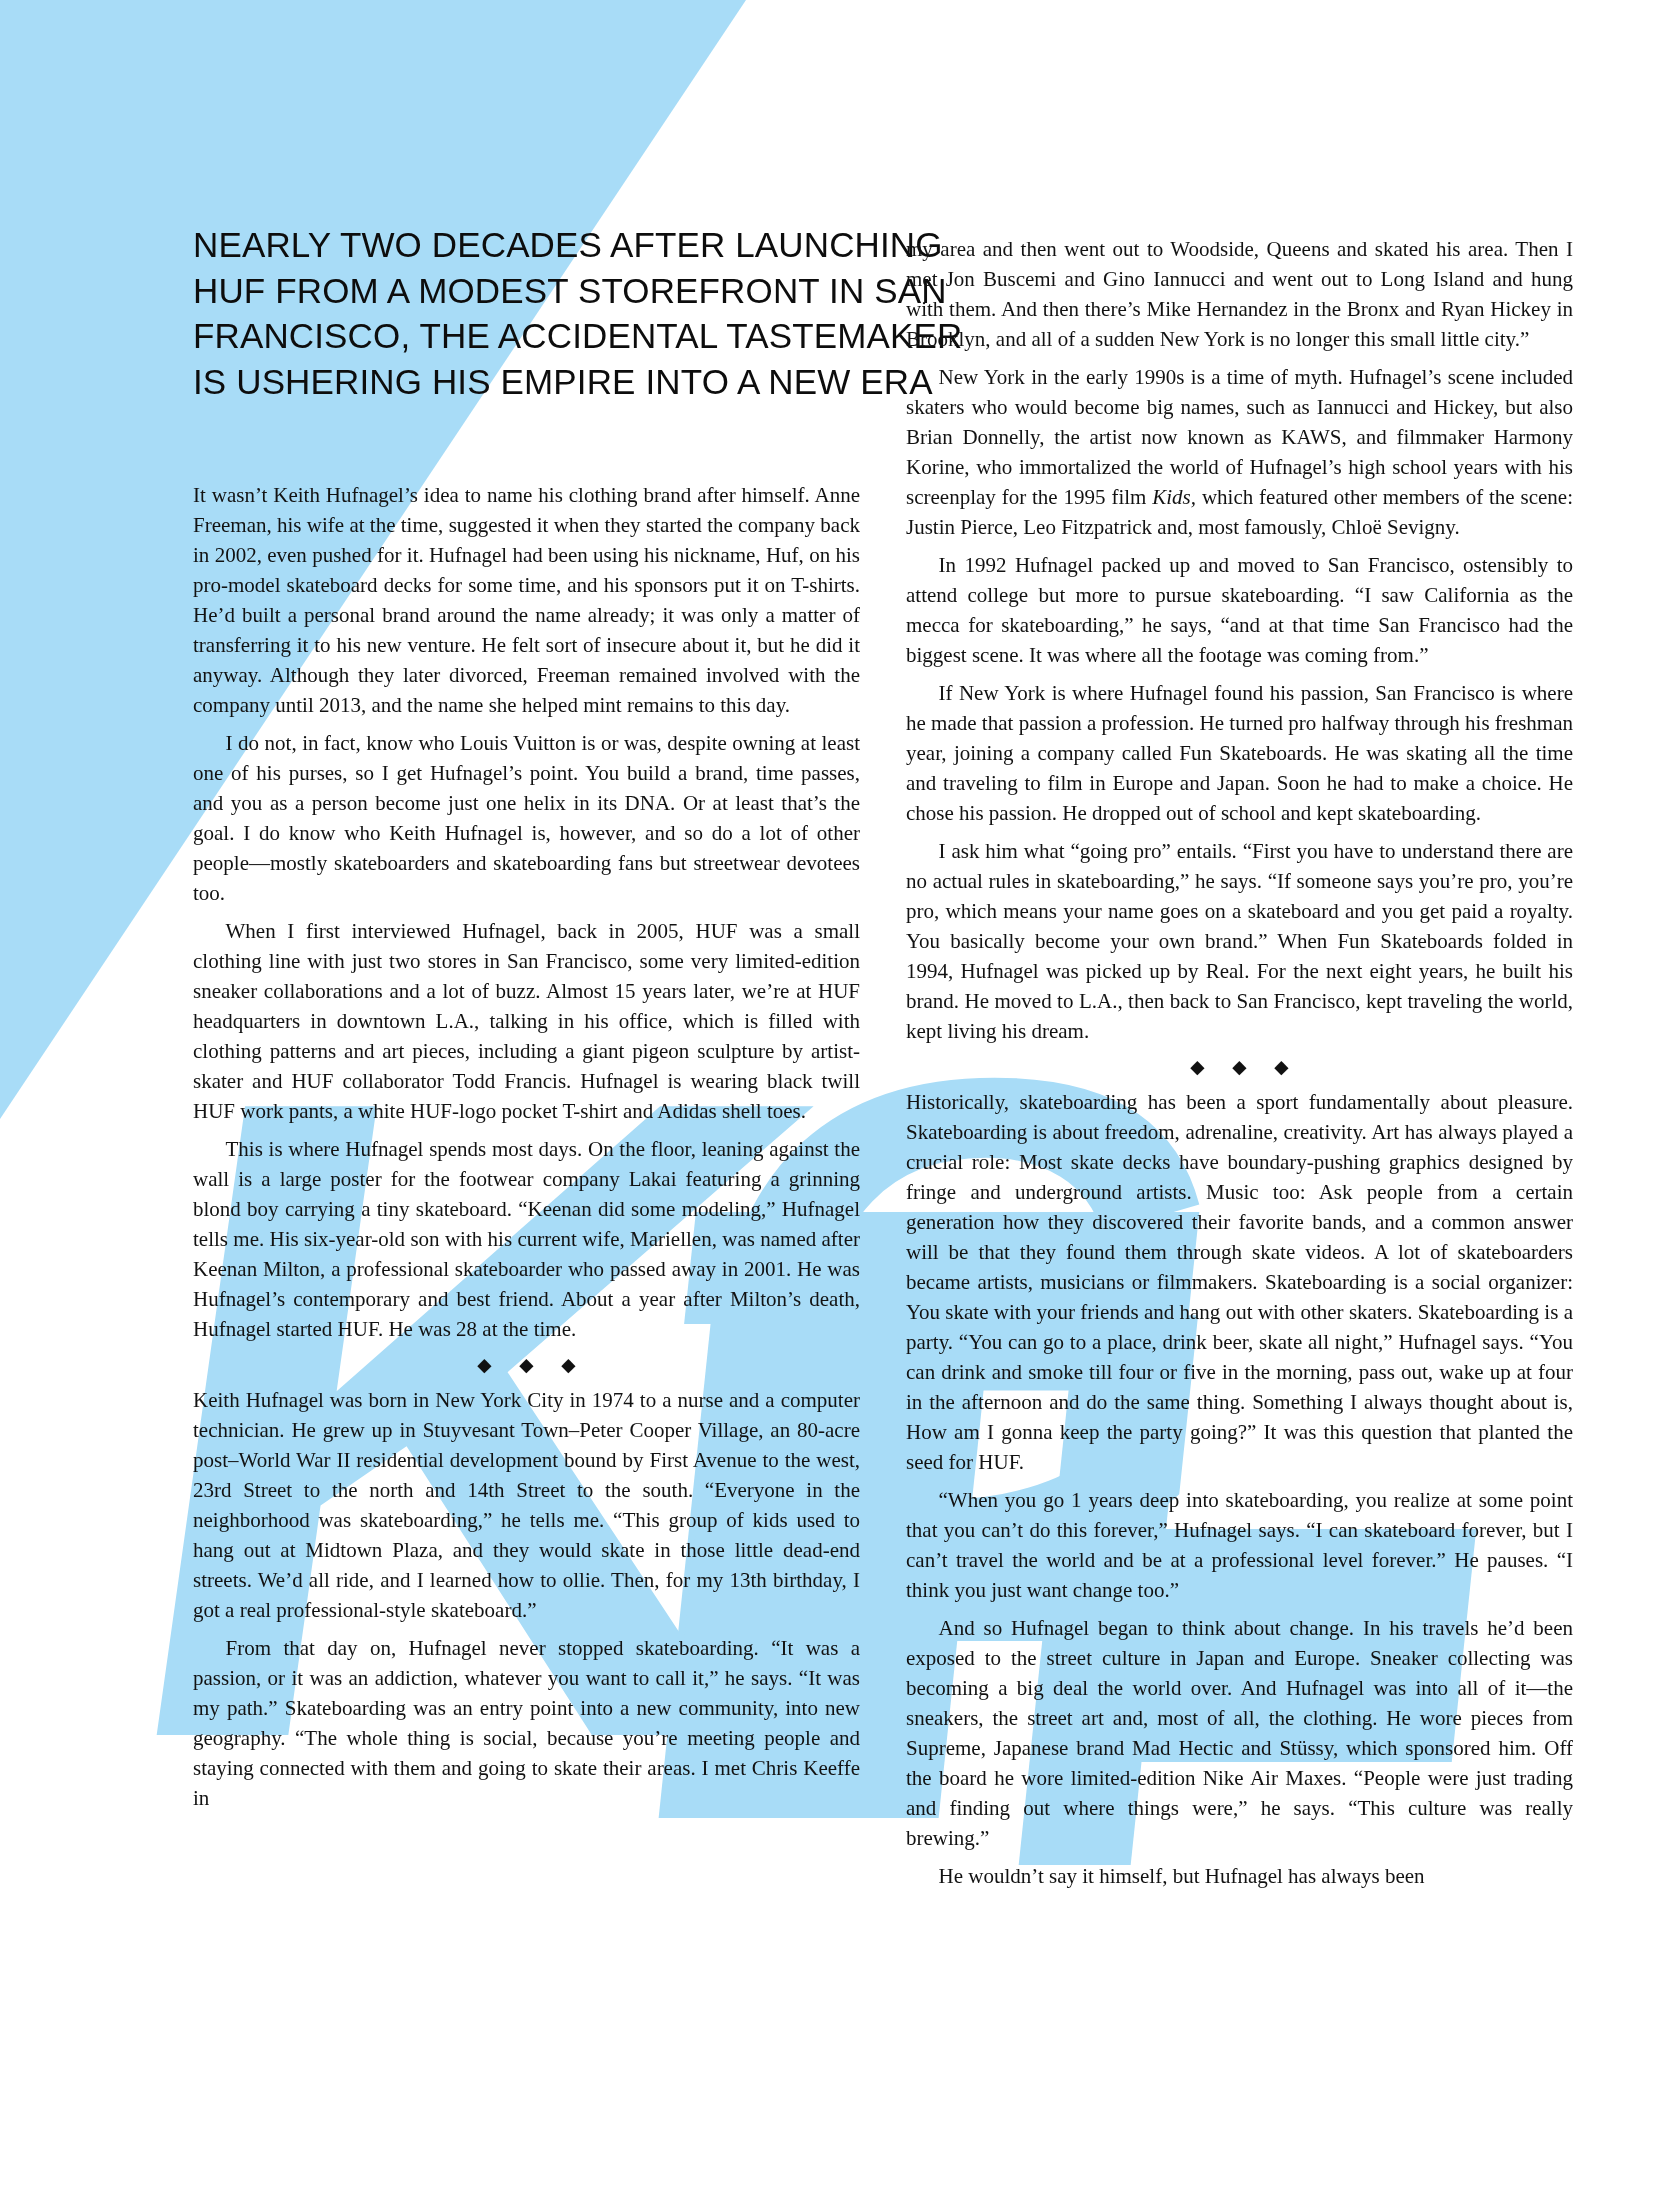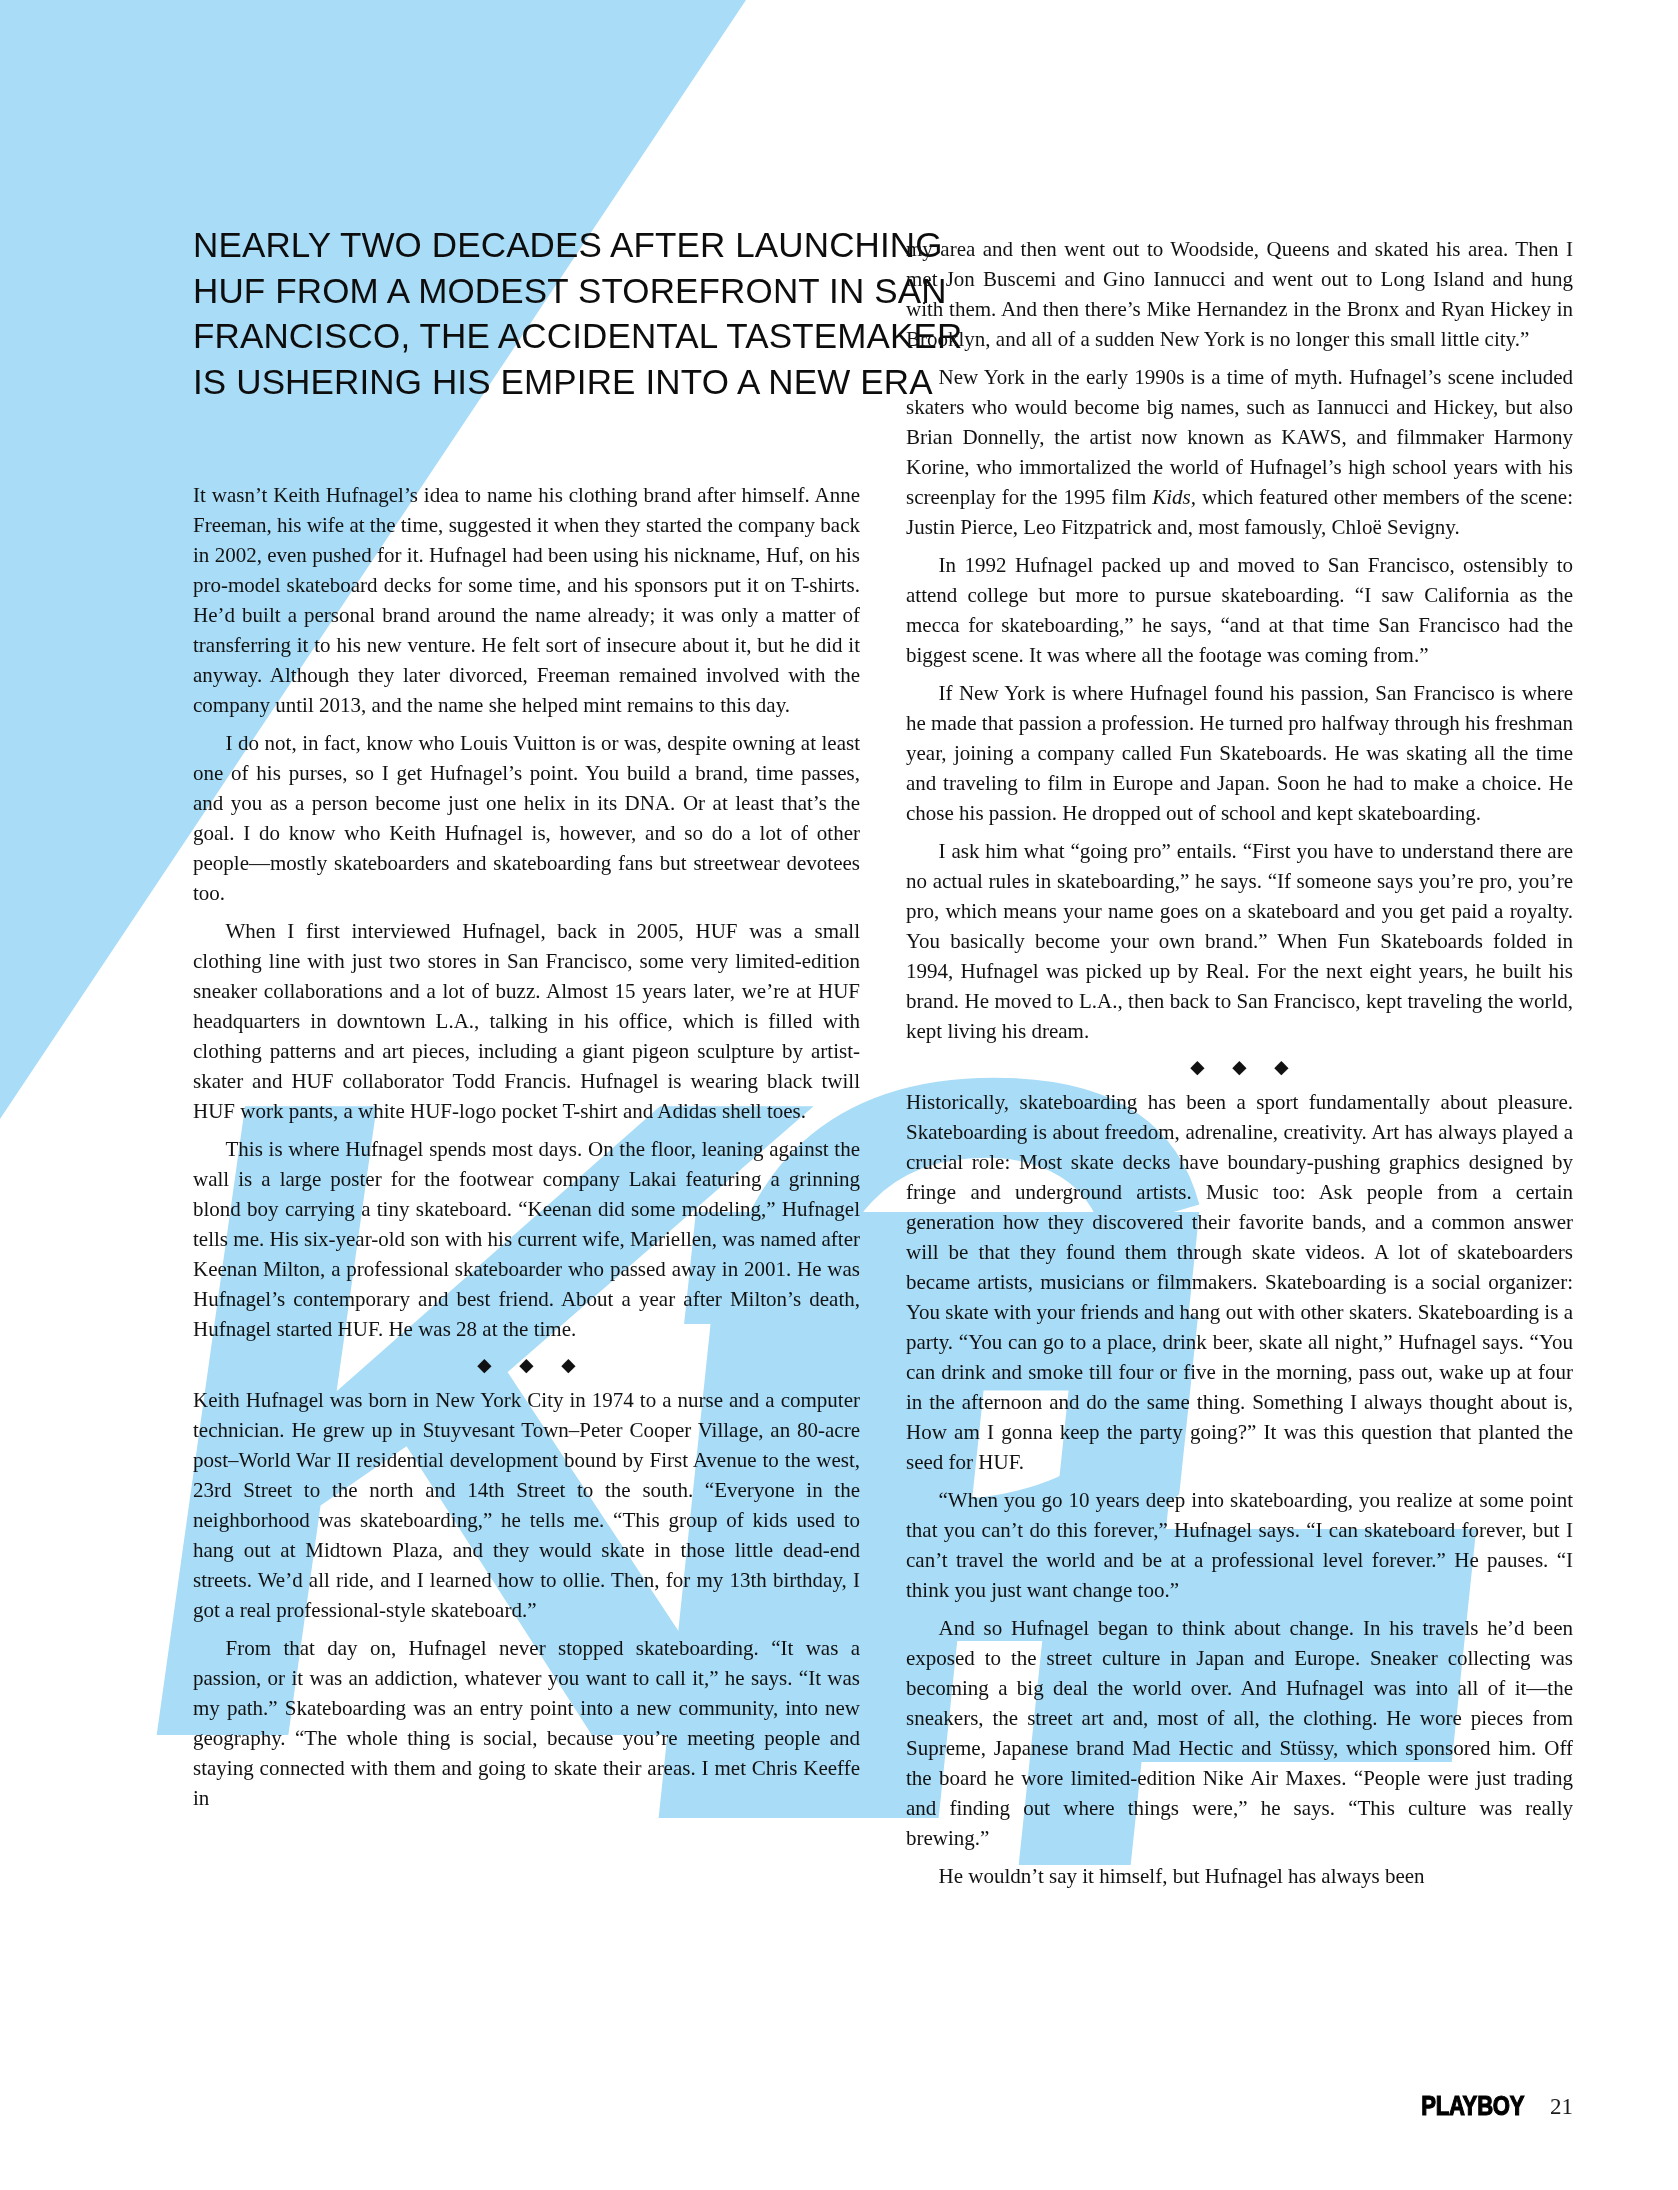--- a/index.html
+++ b/index.html
@@ -192,27 +192,23 @@
 
     <div class="col col-right">
       <div class="body-col" id="col-right-body">
           <p class="noindent">my area and then went out to Woodside, Queens and skated his area. Then I met Jon Buscemi and Gino Iannucci and went out to Long Island and hung with them. And then there’s Mike Hernandez in the Bronx and Ryan Hickey in Brooklyn, and all of a sudden New York is no longer this small little city.”</p>
           <p class="indent">New York in the early 1990s is a time of myth. Hufnagel’s scene included skaters who would become big names, such as Iannucci and Hickey, but also Brian Donnelly, the artist now known as KAWS, and filmmaker Harmony Korine, who immortalized the world of Hufnagel’s high school years with his screenplay for the 1995 film <em class="title">Kids,</em> which featured other members of the scene: Justin Pierce, Leo Fitzpatrick and, most famously, Chloë Sevigny.</p>
           <p class="indent">In 1992 Hufnagel packed up and moved to San Francisco, ostensibly to attend college but more to pursue skateboarding. “I saw California as the mecca for skateboarding,” he says, “and at that time San Francisco had the biggest scene. It was where all the footage was coming from.”</p>
           <p class="indent">If New York is where Hufnagel found his passion, San Francisco is where he made that passion a profession. He turned pro halfway through his freshman year, joining a company called Fun Skateboards. He was skating all the time and traveling to film in Europe and Japan. Soon he had to make a choice. He chose his passion. He dropped out of school and kept skateboarding.</p>
           <p class="indent">I ask him what “going pro” entails. “First you have to understand there are no actual rules in skateboarding,” he says. “If someone says you’re pro, you’re pro, which means your name goes on a skateboard and you get paid a royalty. You basically become your own brand.” When Fun Skateboards folded in 1994, Hufnagel was picked up by Real. For the next eight years, he built his brand. He moved to L.A., then back to San Francisco, kept traveling the world, kept living his dream.</p>
           <p class="sep"><span>◆ ◆ ◆</span></p>
           <p class="noindent">Historically, skateboarding has been a sport fundamentally about pleasure. Skateboarding is about freedom, adrenaline, creativity. Art has always played a crucial role: Most skate decks have boundary-pushing graphics designed by fringe and underground artists. Music too: Ask people from a certain generation how they discovered their favorite bands, and a common answer will be that they found them through skate videos. A lot of skateboarders became artists, musicians or filmmakers. Skateboarding is a social organizer: You skate with your friends and hang out with other skaters. Skateboarding is a party. “You can go to a place, drink beer, skate all night,” Hufnagel says. “You can drink and smoke till four or five in the morning, pass out, wake up at four in the afternoon and do the same thing. Something I always thought about is, How am I gonna keep the party going?” It was this question that planted the seed for HUF.</p>
-          <p class="indent">“When you go 10 years deep into skateboarding, you realize at some point that you can’t do this forever,” Hufnagel says. “I can skateboard forever, but I can’t travel the world and be at a professional level forever.” He pauses. “I think you just want change too.”</p>
+          <p class="indent">“When you go 1 years deep into skateboarding, you realize at some point that you can’t do this forever,” Hufnagel says. “I can skateboard forever, but I can’t travel the world and be at a professional level forever.” He pauses. “I think you just want change too.”</p>
           <p class="indent">And so Hufnagel began to think about change. In his travels he’d been exposed to the street culture in Japan and Europe. Sneaker collecting was becoming a big deal the world over. And Hufnagel was into all of it—the sneakers, the street art and, most of all, the clothing. He wore pieces from Supreme, Japanese brand Mad Hectic and Stüssy, which sponsored him. Off the board he wore limited-edition Nike Air Maxes. “People were just trading and finding out where things were,” he says. “This culture was really brewing.”</p>
           <p class="indent">He wouldn’t say it himself, but Hufnagel has always been</p>
         </div>
     </div>
 
   </div>
 
-  <div class="footer">
-    <div class="logo">PLAYBOY</div>
-    <div class="pageno">21</div>
-  </div>
 
 </div>
 
 
 </body></html>

